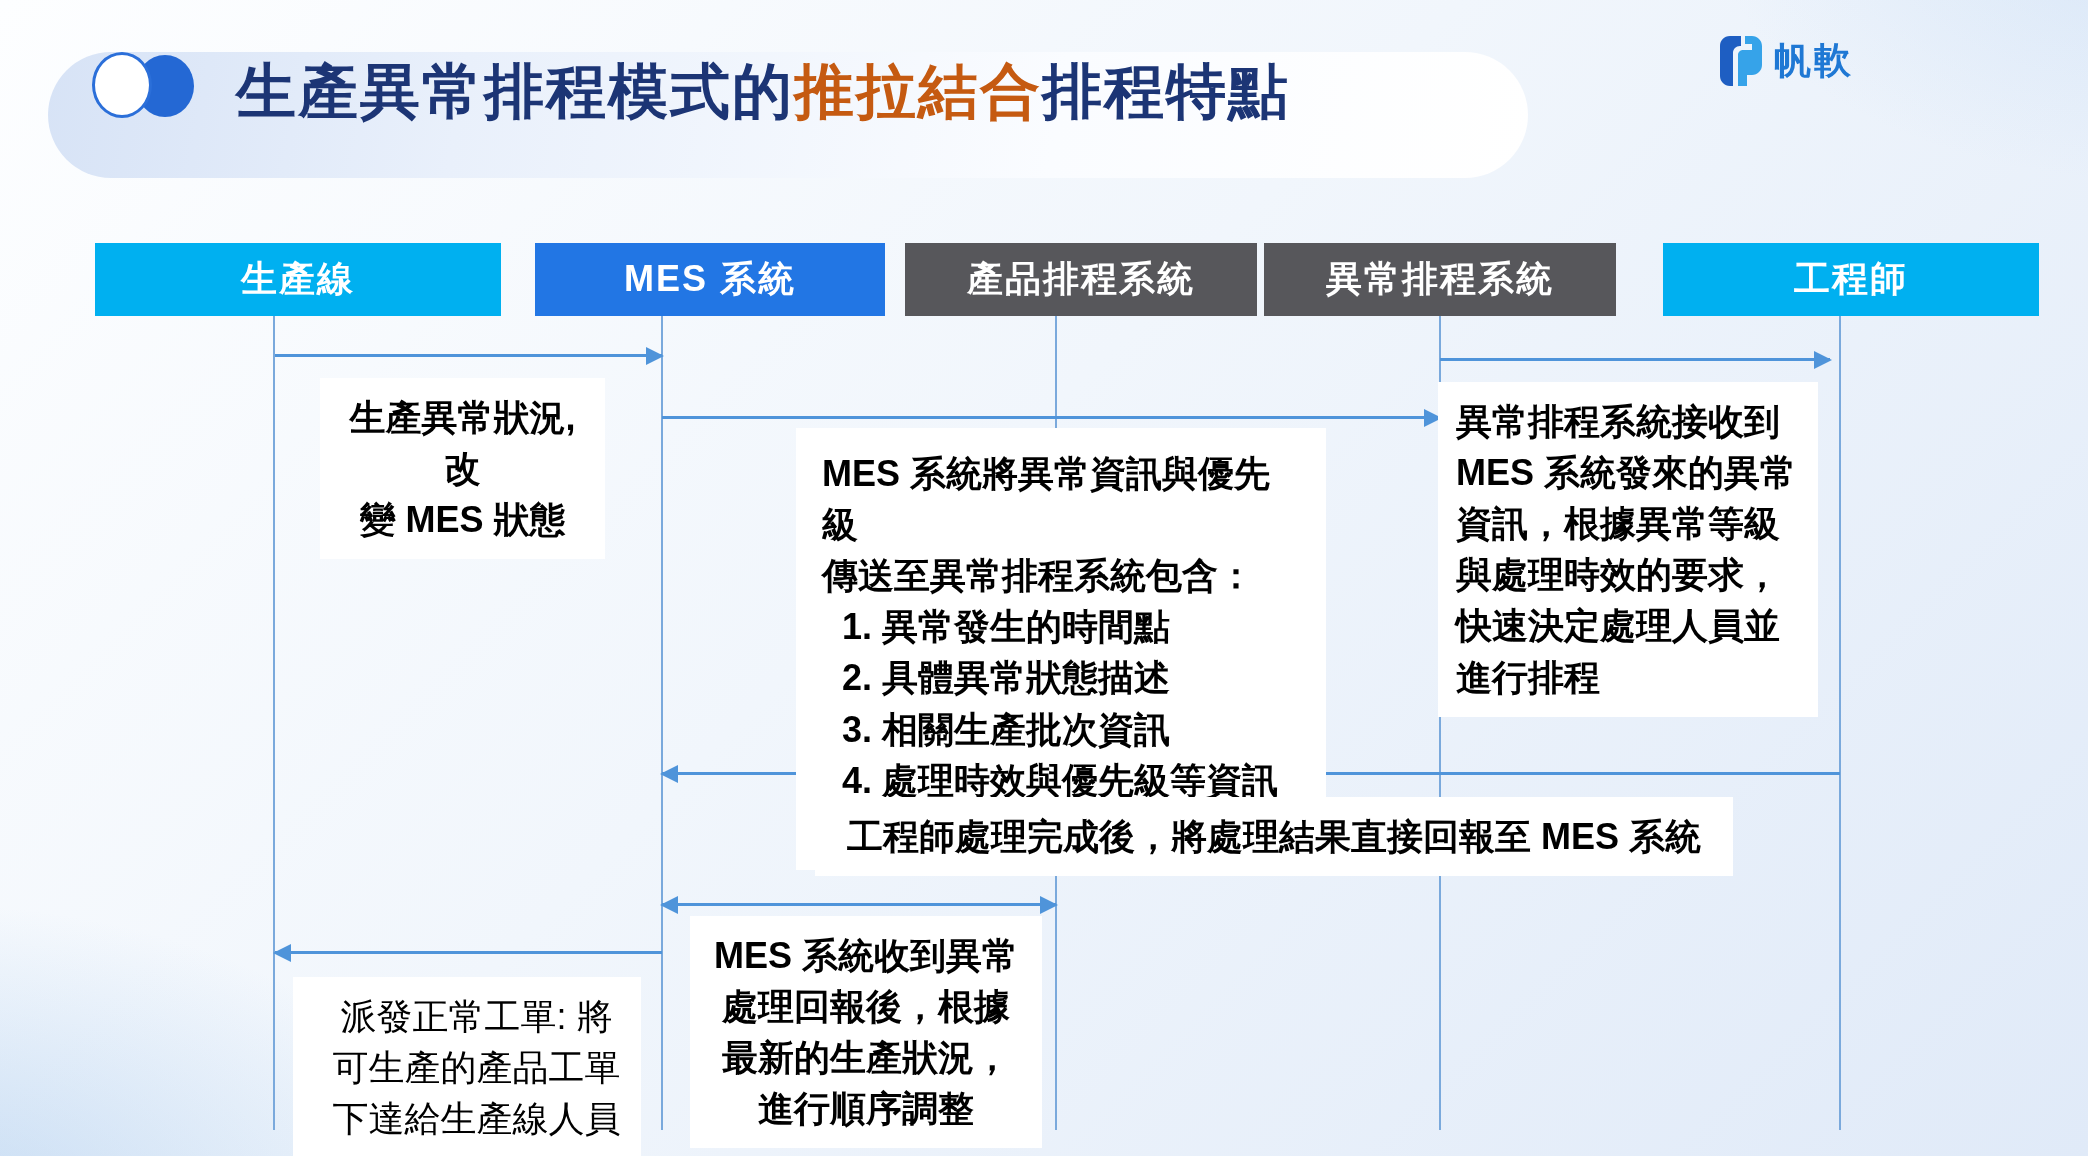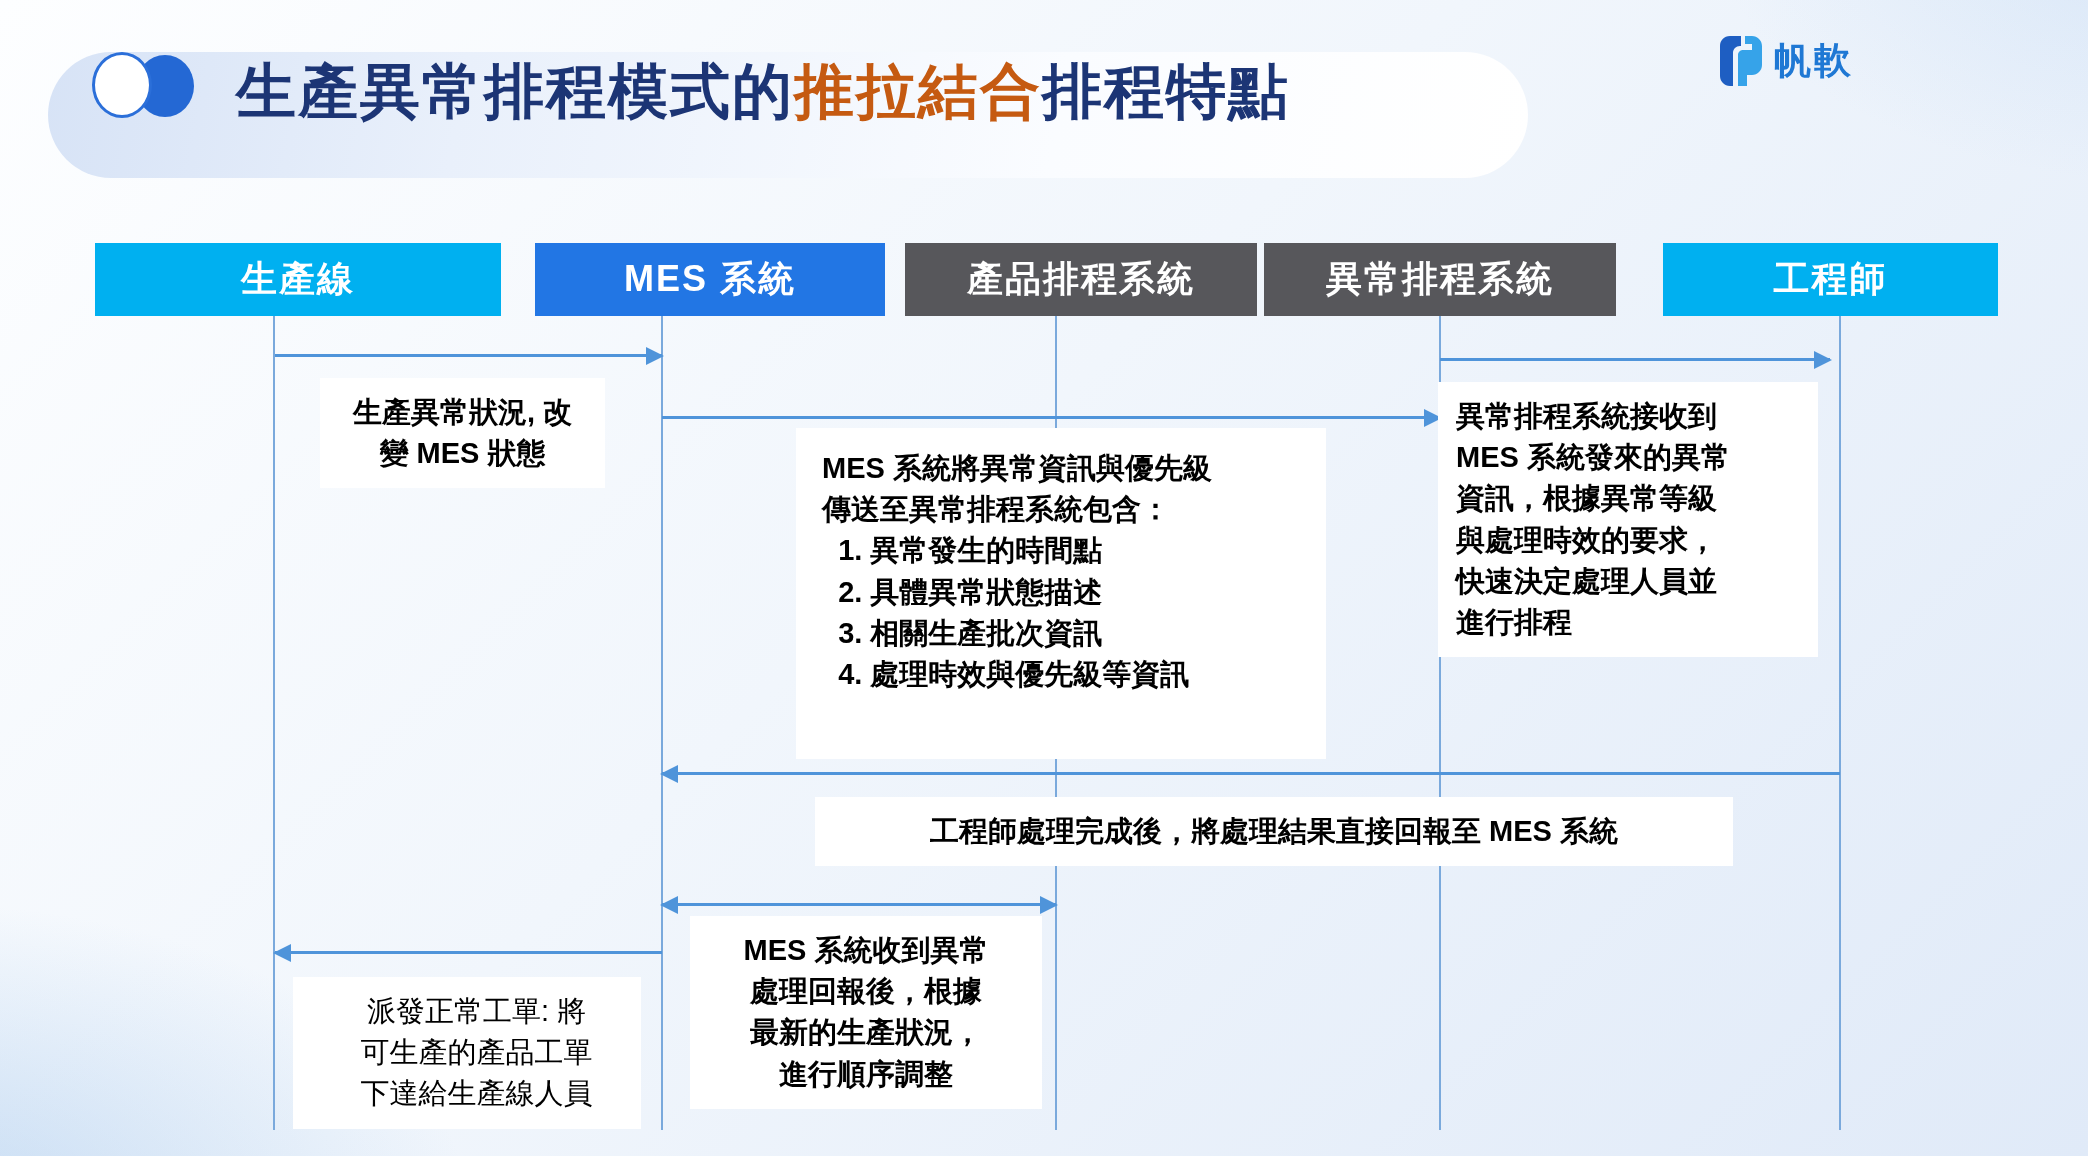--- a/index.html
+++ b/index.html
@@ -58,21 +58,21 @@
     border-left:18px solid #4f94da; border-top:9px solid transparent; border-bottom:9px solid transparent;
   }
   .arrow.left::before {
     content:""; position:absolute; left:-2px; top:-7px; width:0; height:0;
     border-right:18px solid #4f94da; border-top:9px solid transparent; border-bottom:9px solid transparent;
   }
 
   
   .note {
     position:absolute; background:#ffffff; color:#000000;
-    font-size:29px; font-weight:700; line-height:1.42;
+    font-size:36px; font-weight:700; line-height:1.42;
     white-space:pre-wrap; z-index:3; padding:14px 18px;
   }
   .note.center { text-align:center; }
   .note.m2 { padding:20px 26px 64px 26px; }
   .note.m6 { font-weight:500; }
 </style>
 </head>
 <body>
 
 <div class="stage">
@@ -104,21 +104,21 @@
     </div>
   <div class="lane blue" style="left:487px;  width:350px;">
     <span>MES 系統</span>
     </div>
   <div class="lane gray" style="left:889px;  width:352px;margin-left:16px;">
     <span>產品排程系統</span>
     </div>
   <div class="lane gray" style="left:1264px; width:352px;">
     <span>異常排程系統</span>
     </div>
-  <div class="lane cyan" style="left:1663px; width:335px;">
+  <div class="lane cyan" style="left:1663px; width:376px;">
     <span>工程師</span>
     </div>
 
   <div class="arrow right" style="left:275px;  top:354px; width:387px;"></div>
   <div class="arrow right" style="left:662px;  top:416px; width:778px;"></div>
   <div class="arrow right" style="left:1440px; top:358px; width:390px;"></div>
   <div class="arrow left" style="left:662px;  top:772px; width:1178px;"></div>
   <div class="arrow left right" style="left:662px; top:903px; width:394px;"></div>
   <div class="arrow left" style="left:275px;  top:951px; width:387px;"></div>
 

